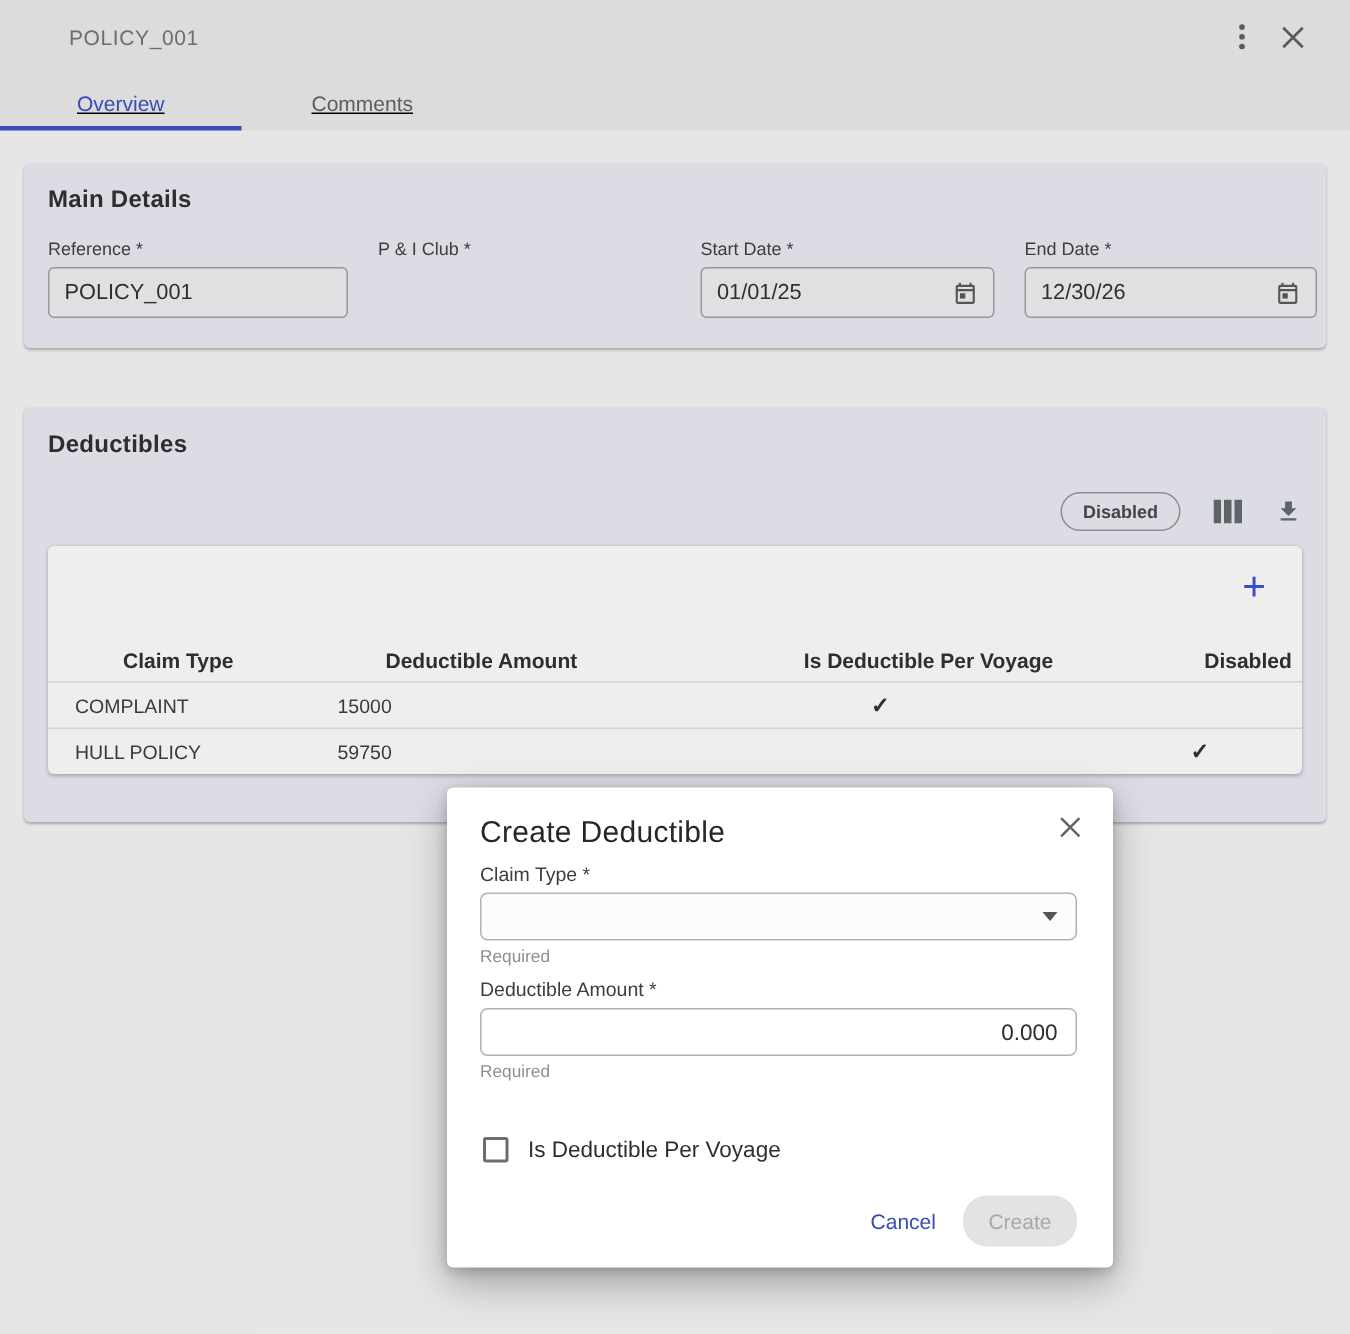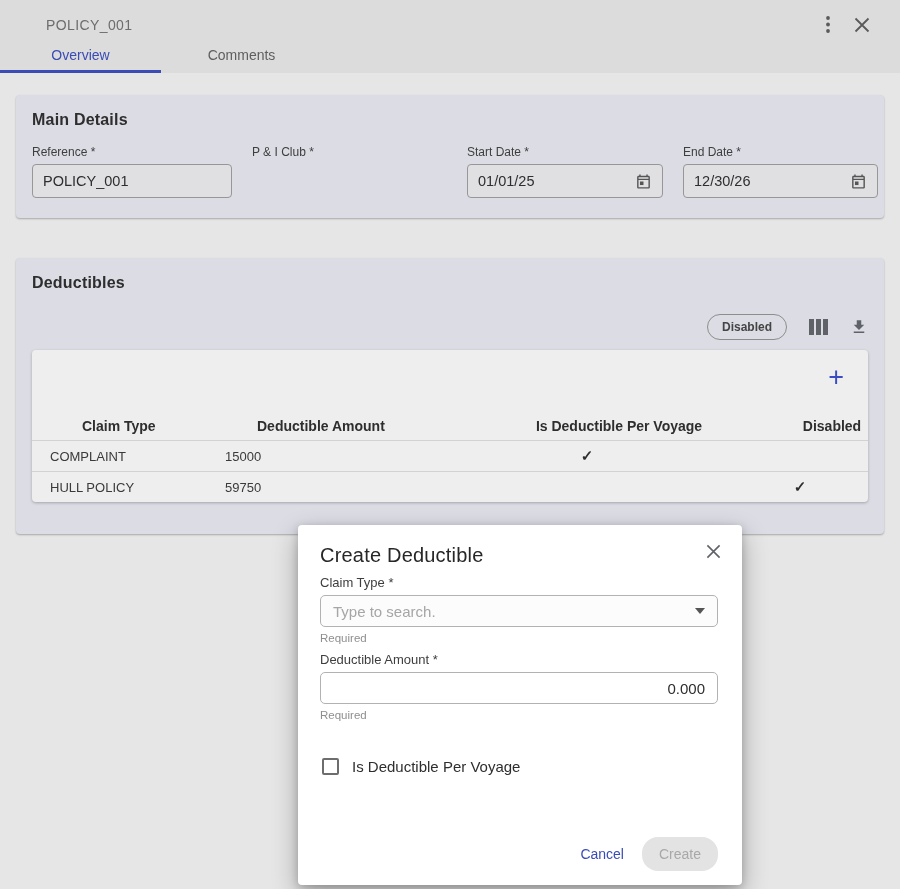--- a/index.html
+++ b/index.html
@@ -9,21 +9,21 @@
 
   
   .topbar { background:#dcdcdc; padding-top:16px; }
   .titlebar { display:flex; align-items:center; padding:0 30px 4px 32px; }
   .title { font-size:18px; font-weight:700; color:#1d1d1d; letter-spacing:.3px; }
   .subtitle { margin-left:14px; font-size:14px; font-weight:500; color:#6d6d6d; letter-spacing:.4px; }
   .titlebar-icons { margin-left:auto; display:flex; align-items:center; gap:24px; }
   .icon-btn { display:flex; align-items:center; justify-content:center; cursor:pointer; background:none; border:none; }
 
   
-  .tabs { display:flex; margin-top:2px; }
+  .tabs { display:flex; margin-top:16px;text-decoration:underline; }
   .tab { width:161px; height:34px; display:flex; align-items:center; justify-content:center;
          font-size:14px; color:#5e5e5e; border-bottom:3px solid transparent; cursor:pointer; }
   .tab.active { color:#3a4cb5; font-weight:500; border-bottom-color:#3a4cb5; }
 
   
   .content { padding:22px 16px 0 16px; }
   .card { background:#dbdce4; border-radius:4px; padding:16px 16px 20px 16px;
           box-shadow:0 1px 2px rgba(0,0,0,.28); }
   .card-heading { font-size:16px; font-weight:700; color:#2e2e2e; letter-spacing:.2px; }
 
@@ -47,21 +47,21 @@
   .addrow { height:62px; position:relative; }
   .add-btn { position:absolute; right:24px; top:14px; color:#3a4cc4; font-size:27px; font-weight:400;
              background:none; border:none; cursor:pointer; line-height:1; }
   .t-grid { display:grid; grid-template-columns:175px 199px 326px 100px; padding:0 18px; align-items:center; }
   .t-head { height:28px; font-size:14px; font-weight:700; color:#2e2e2e;margin-left:32px; }
   .t-row { height:31px; font-size:13px; color:#3a3a3a; border-top:1px solid #d2d2d2; }
   .c-center { text-align:center; }
   .check { font-size:15px; font-weight:700; color:#2e2e2e; }
 
   
-  .modal { position:absolute; left:298px; top:525px; width:444px; height:360px; background:#ffffff;
+  .modal { position:absolute; left:298px; top:525px; width:444px; height:320px; background:#ffffff;
            border-radius:4px; box-shadow:0 10px 26px rgba(0,0,0,.30), 0 2px 8px rgba(0,0,0,.18);
            padding:19px 24px 14px 22px; }
   .modal-title { font-size:20px; color:#272727; letter-spacing:.2px; }
   .modal-close { position:absolute; right:21px; top:19px; }
   .m-label { font-size:13px; color:#3e3e3e; margin-top:8px; margin-bottom:5px; }
   .m-box { height:32px; border:1px solid #b2b2b2; border-radius:5px; background:#fcfcfc;
            display:flex; align-items:center; padding:0 12px; }
   .m-box input { flex:1; min-width:0; border:none; outline:none; background:transparent;
                  font-family:inherit; font-size:15px; color:#2e2e2e; }
   .m-box input::placeholder { color:#a6a6a6; }
@@ -195,21 +195,20 @@
   <div class="modal">
     <div class="modal-title">Create Deductible</div>
     <button class="icon-btn modal-close">
       <svg width="15" height="15" viewBox="0 0 16 16">
           <path d="M1.5 1.5l13 13M14.5 1.5l-13 13" stroke="#5f6368" stroke-width="1.7" fill="none"></path>
         </svg>
     </button>
 
     <div class="m-label">Claim Type *</div>
     <div class="m-box">
-      <input placeholder="Type to search." style="">
       <span class="suffix">
         <svg width="10" height="6" viewBox="0 0 10 6">
             <path d="M0 0h10L5 6z" fill="#555"></path>
           </svg>
       </span>
     </div>
     <div class="m-hint">Required</div>
 
     <div class="m-label">Deductible Amount *</div>
     <div class="m-box amount">

